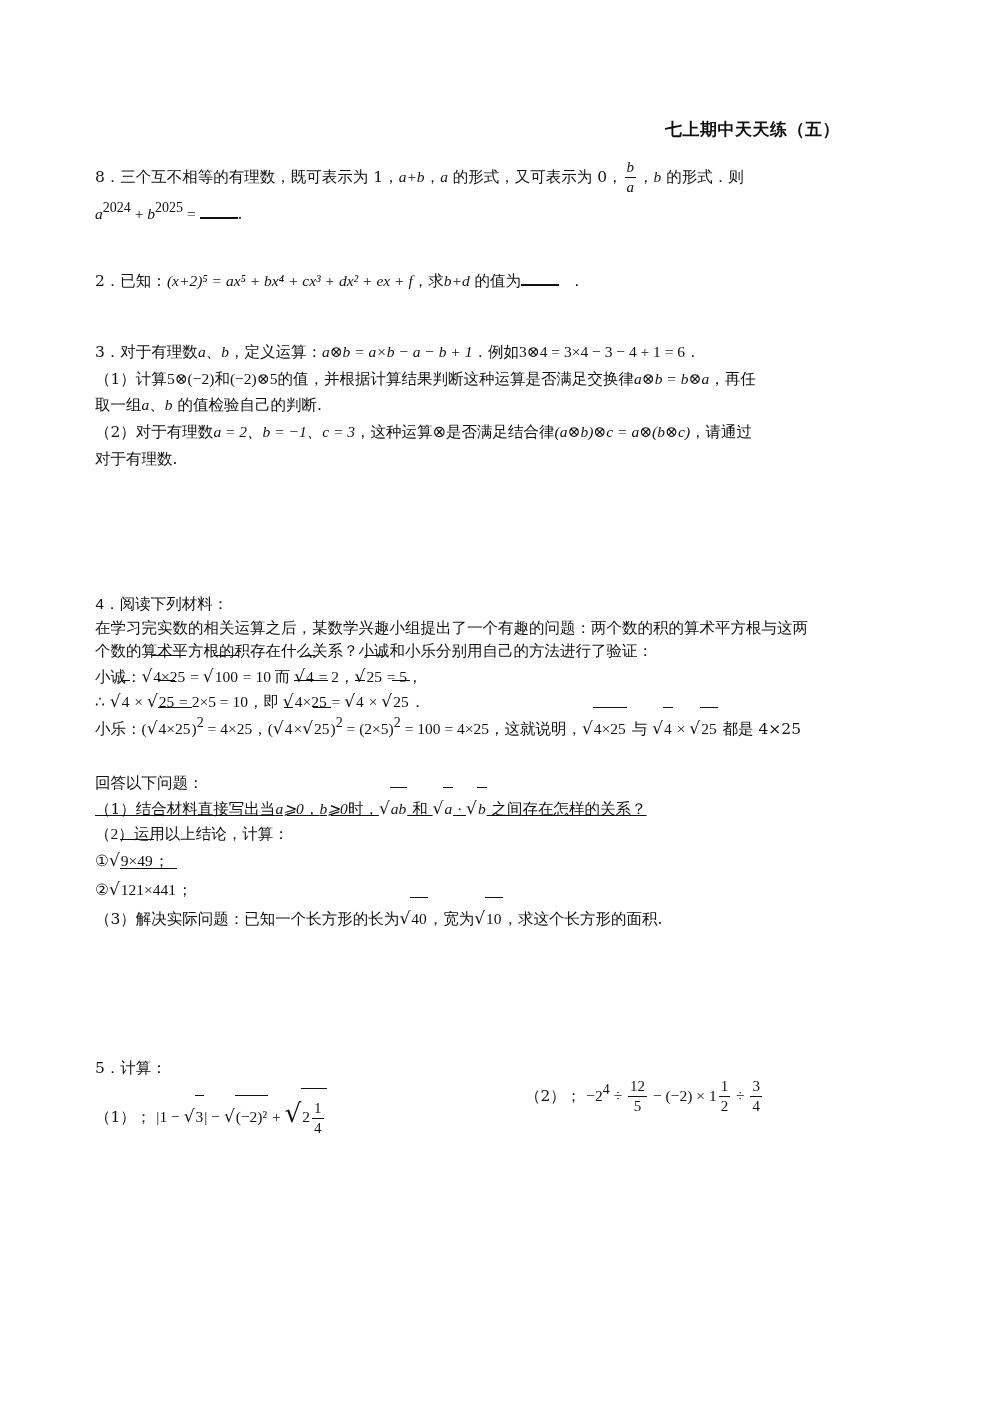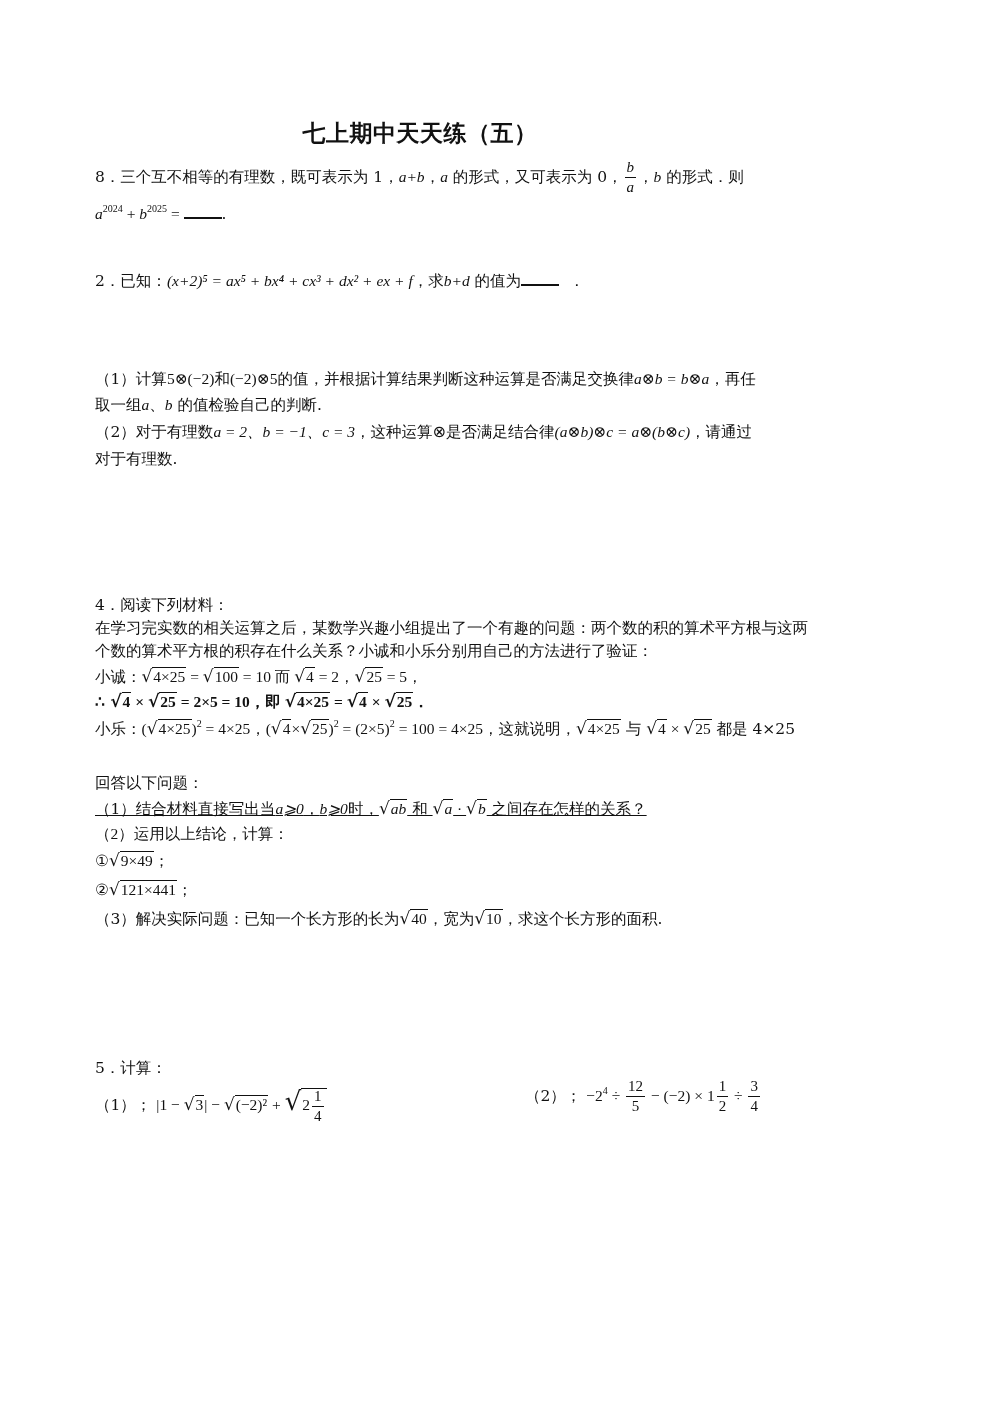--- a/index.html
+++ b/index.html
@@ -3,37 +3,37 @@
 <meta charset="utf-8">
 <style>
   html, body { margin: 0; padding: 0; background: #ffffff; }
   body {
     width: 1000px; height: 1414px; position: relative; overflow: hidden;
     font-family: "DejaVu Serif", "Liberation Serif", serif;
     color: #111;
   }
   .page { position: absolute; left: 0; top: 0; width: 1000px; height: 1414px; }
   .title {
-    position: absolute; left: 0; width: 840px; top: 118px; text-align: center;
+    position: absolute; left: 0; width: 840px; top: 118px; text-align: right;
     font-family: "DejaVu Sans", "Liberation Sans", sans-serif;
-    font-weight: bold; font-size: 23px; letter-spacing: 0.5px;
+    font-weight: bold; font-size: 17px; letter-spacing: 0.5px;
   }
   .line {
     position: absolute; left: 95px; width: 815px;
     font-size: 15.5px; line-height: 22px; white-space: nowrap;
   }
   .m { font-family: "Liberation Serif", "DejaVu Serif", serif; font-style: italic; }
   .n { font-family: "Liberation Serif", "DejaVu Serif", serif; font-style: normal; }
-  sup { font-size: 10px; vertical-align: 7px; line-height: 0; }
+  sup { font-size: 14px; vertical-align: 7px; line-height: 0; }
   .frac { display: inline-block; vertical-align: middle; text-align: center; margin: 0 2px; line-height: 1; }
   .frac .num { display: block; border-bottom: 1px solid #111; padding: 0 2px 2px 2px; font-size: 15px; }
   .frac .den { display: block; padding-top: 2px; font-size: 15px; }
   .sqrt { display: inline-block; white-space: nowrap; }
   .sqrt .rad { font-family: "DejaVu Sans", sans-serif; font-size: 17px; }
-  .sqrt .body { border-top: 1px solid #111; padding: 0 1px; font-family: "Liberation Serif", serif; }
+  .sqrt .body { border-top: 1px solid #111; padding: 12px 1px; font-family: "Liberation Serif", serif; }
   .blank { display: inline-block; width: 38px; border-bottom: 2px solid #111; height: 14px; vertical-align: baseline; }
   .otimes { font-family: "DejaVu Sans", sans-serif; font-size: 16px; }
 </style>
 </head>
 <body>
 
 <div class="page">
 
   <div class="title">七上期中天天练（五）</div>
 
@@ -42,39 +42,42 @@
   </div>
   <div class="line" style="top:203px;">
     <span class="m">a</span><sup class="n">2024</sup><span class="n"> + </span><span class="m">b</span><sup class="n">2025</sup><span class="n"> = </span>
     <span class="blank"></span><span>.</span>
   </div>
 
   <div class="line" style="top:270px;">
     <span>2．已知：</span><span class="m">(x+2)⁵ = ax⁵ + bx⁴ + cx³ + dx² + ex + f</span><span>，求</span><span class="m">b+d</span><span> 的值为</span><span class="blank"></span>&nbsp;&nbsp;<span>．</span>
   </div>
 
+  <div class="line" style="top:341px;">
+    <span>3．对于有理数</span><span class="m">a</span><span>、</span><span class="m">b</span><span>，定义运算：</span><span class="m otimes-expr">a⊗b = a×b − a − b + 1</span><span>．例如</span><span class="n">3⊗4 = 3×4 − 3 − 4 + 1 = 6</span><span>．</span>
+  </div>
   <div class="line" style="top:368px;">
     <span>（1）计算</span><span class="n">5⊗(−2)</span><span>和</span><span class="n">(−2)⊗5</span><span>的值，并根据计算结果判断这种运算是否满足交换律</span><span class="m">a⊗b = b⊗a</span><span>，再任</span>
   </div>
   <div class="line" style="top:394px;">
     <span>取一组</span><span class="m">a</span><span>、</span><span class="m">b</span><span> 的值检验自己的判断.</span>
   </div>
   <div class="line" style="top:421px;">
     <span>（2）对于有理数</span><span class="m">a = 2、b = −1、c = 3</span><span>，这种运算</span><span class="otimes">⊗</span><span>是否满足结合律</span><span class="m">(a⊗b)⊗c = a⊗(b⊗c)</span><span>，请通过</span>
   </div>
   <div class="line" style="top:448px;">对于有理数.</div>
 
-  <div class="line" style="top:594px;">4．阅读下列材料：</div>
+  <div class="line" style="top:594px;font-family:Liberation Mono, monospace;">4．阅读下列材料：</div>
   <div class="line" style="top:640px;">个数的算术平方根的积存在什么关系？小诚和小乐分别用自己的方法进行了验证：</div>
   <div class="line" style="top:617px;">在学习完实数的相关运算之后，某数学兴趣小组提出了一个有趣的问题：两个数的积的算术平方根与这两</div>
 
   <div class="line" style="top:665px;">
     <span>小诚：</span><span class="sqrt"><span class="rad">√</span><span class="body">4×25</span></span><span class="n"> = </span><span class="sqrt"><span class="rad">√</span><span class="body">100</span></span><span class="n"> = 10 而 </span><span class="sqrt"><span class="rad">√</span><span class="body">4</span></span><span class="n"> = 2，</span><span class="sqrt"><span class="rad">√</span><span class="body">25</span></span><span class="n"> = 5，</span>
   </div>
-  <div class="line" style="top:690px;font-weight:bold;">
+  <div class="line" style="top:690px;">
     <span>∴ </span><span class="sqrt"><span class="rad">√</span><span class="body">4</span></span><span class="n"> × </span><span class="sqrt"><span class="rad">√</span><span class="body">25</span></span><span class="n"> = 2×5 = 10，即 </span><span class="sqrt"><span class="rad">√</span><span class="body">4×25</span></span><span class="n"> = </span><span class="sqrt"><span class="rad">√</span><span class="body">4</span></span><span class="n"> × </span><span class="sqrt"><span class="rad">√</span><span class="body">25</span></span><span>．</span>
   </div>
 
   <div class="line" style="top:717px;">
     <span>小乐：</span><span class="n">(</span><span class="sqrt"><span class="rad">√</span><span class="body">4×25</span></span><span class="n">)</span><sup class="n">2</sup><span class="n"> = 4×25，</span><span class="n">(</span><span class="sqrt"><span class="rad">√</span><span class="body">4</span></span><span class="n">×</span><span class="sqrt"><span class="rad">√</span><span class="body">25</span></span><span class="n">)</span><sup class="n">2</sup><span class="n"> = (2×5)</span><sup class="n">2</sup><span class="n"> = 100 = 4×25，这就说明，</span><span class="sqrt"><span class="rad">√</span><span class="body">4×25</span></span><span> 与 </span><span class="sqrt"><span class="rad">√</span><span class="body">4</span></span><span class="n"> × </span><span class="sqrt"><span class="rad">√</span><span class="body">25</span></span><span> 都是 4×25</span>
   </div>
   <div class="line" style="top:772px;">回答以下问题：</div>
 
   <div class="line" style="top:797px;text-decoration:underline;">
     <span>（1）结合材料直接写出当</span><span class="m">a⩾0</span><span>，</span><span class="m">b⩾0</span><span>时，</span><span class="sqrt m"><span class="rad">√</span><span class="body">ab</span></span><span> 和 </span><span class="sqrt m"><span class="rad">√</span><span class="body">a</span></span><span class="n"> · </span><span class="sqrt m"><span class="rad">√</span><span class="body">b</span></span><span> 之间存在怎样的关系？</span>

